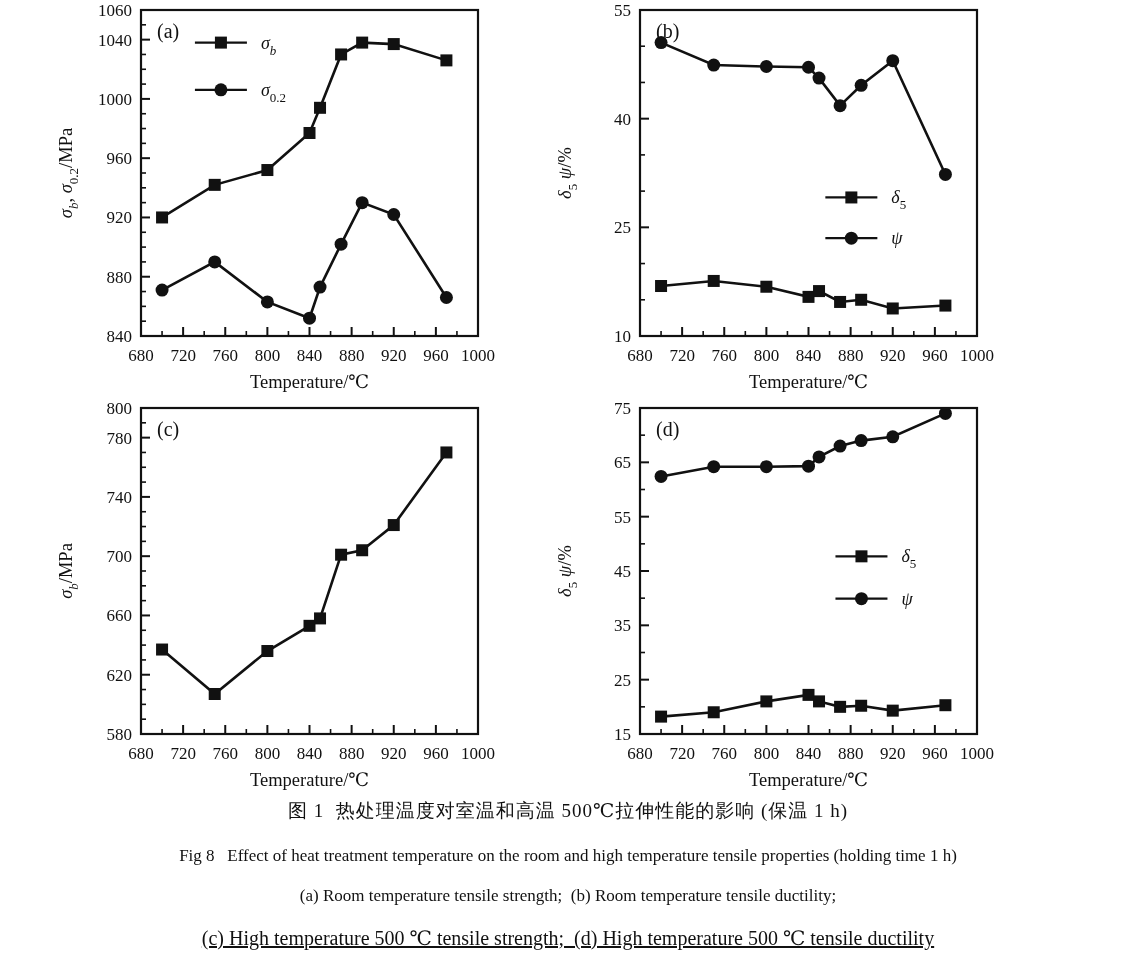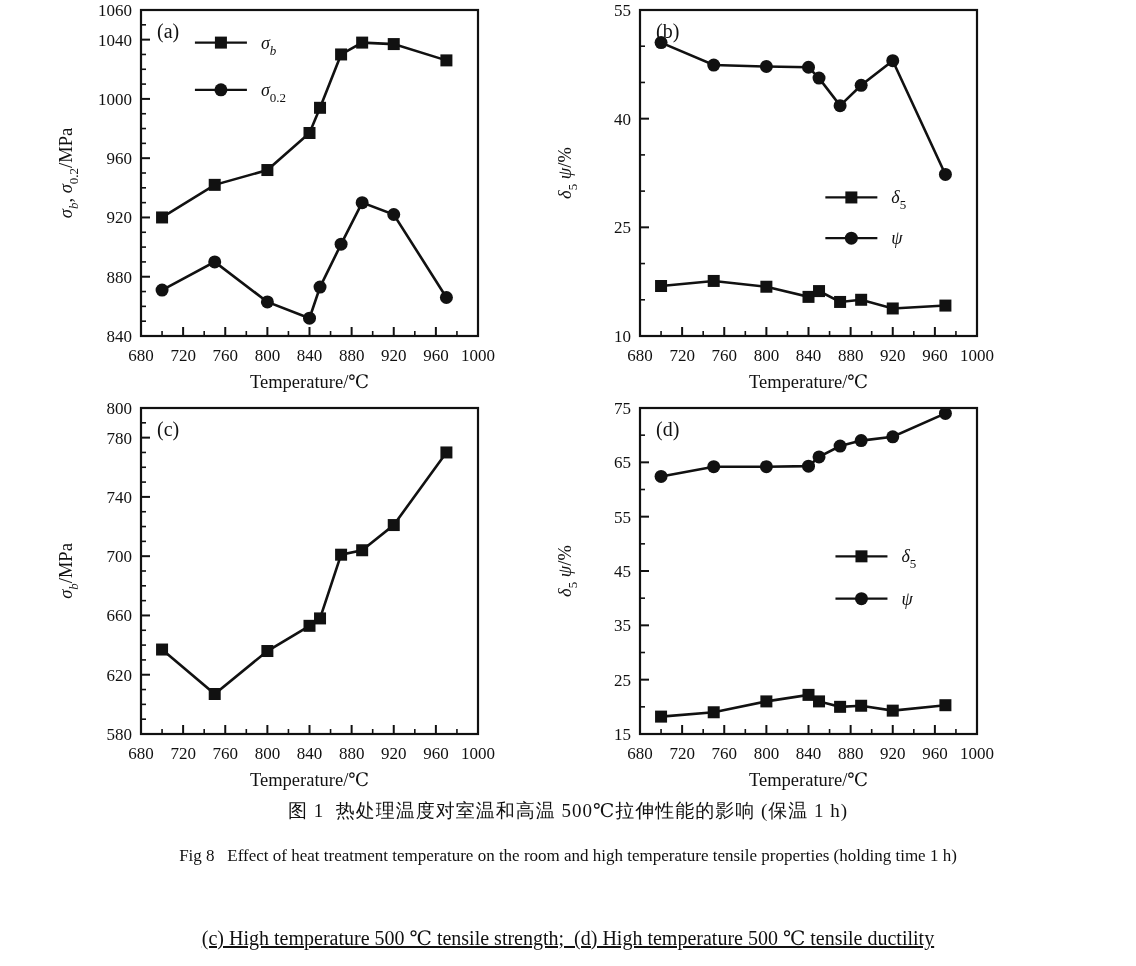--- a/index.html
+++ b/index.html
@@ -341,14 +341,15 @@
         <line x1="290.46" y1="200.70999999999998" x2="342.46" y2="200.70999999999998" stroke="#111111" stroke-width="2.2"></line>
         <circle cx="316.46" cy="200.70999999999998" r="6.5" fill="#111111"></circle>
         <text x="356.46" y="206.70999999999998" class="legend-label"><tspan font-style="italic">ψ</tspan></text>
         <text x="263.5" y="388" text-anchor="middle" class="axis-title">Temperature/℃</text>
         <text text-anchor="middle" class="axis-title" transform="translate(26 173) rotate(-90)"><tspan font-style="italic">δ</tspan><tspan dy="6" font-size="13">5</tspan><tspan dy="-6"> </tspan><tspan font-style="italic">ψ</tspan><tspan>/%</tspan></text>
       </svg>
   </div>
 
   <div class="caption-line" id="cap-zh">图 1  热处理温度对室温和高温 500℃拉伸性能的影响 (保温 1 h)</div>
   <div class="caption-line" id="cap-en">Fig 8   Effect of heat treatment temperature on the room and high temperature tensile properties (holding time 1 h)</div>
+  <div class="caption-line" id="cap-s1">(a) Room temperature tensile strength;  (b) Room temperature tensile ductility;</div>
   <div class="caption-line" id="cap-s2">(c) High temperature 500 ℃ tensile strength;  (d) High temperature 500 ℃ tensile ductility</div>
 </div>
 
 </body></html>

